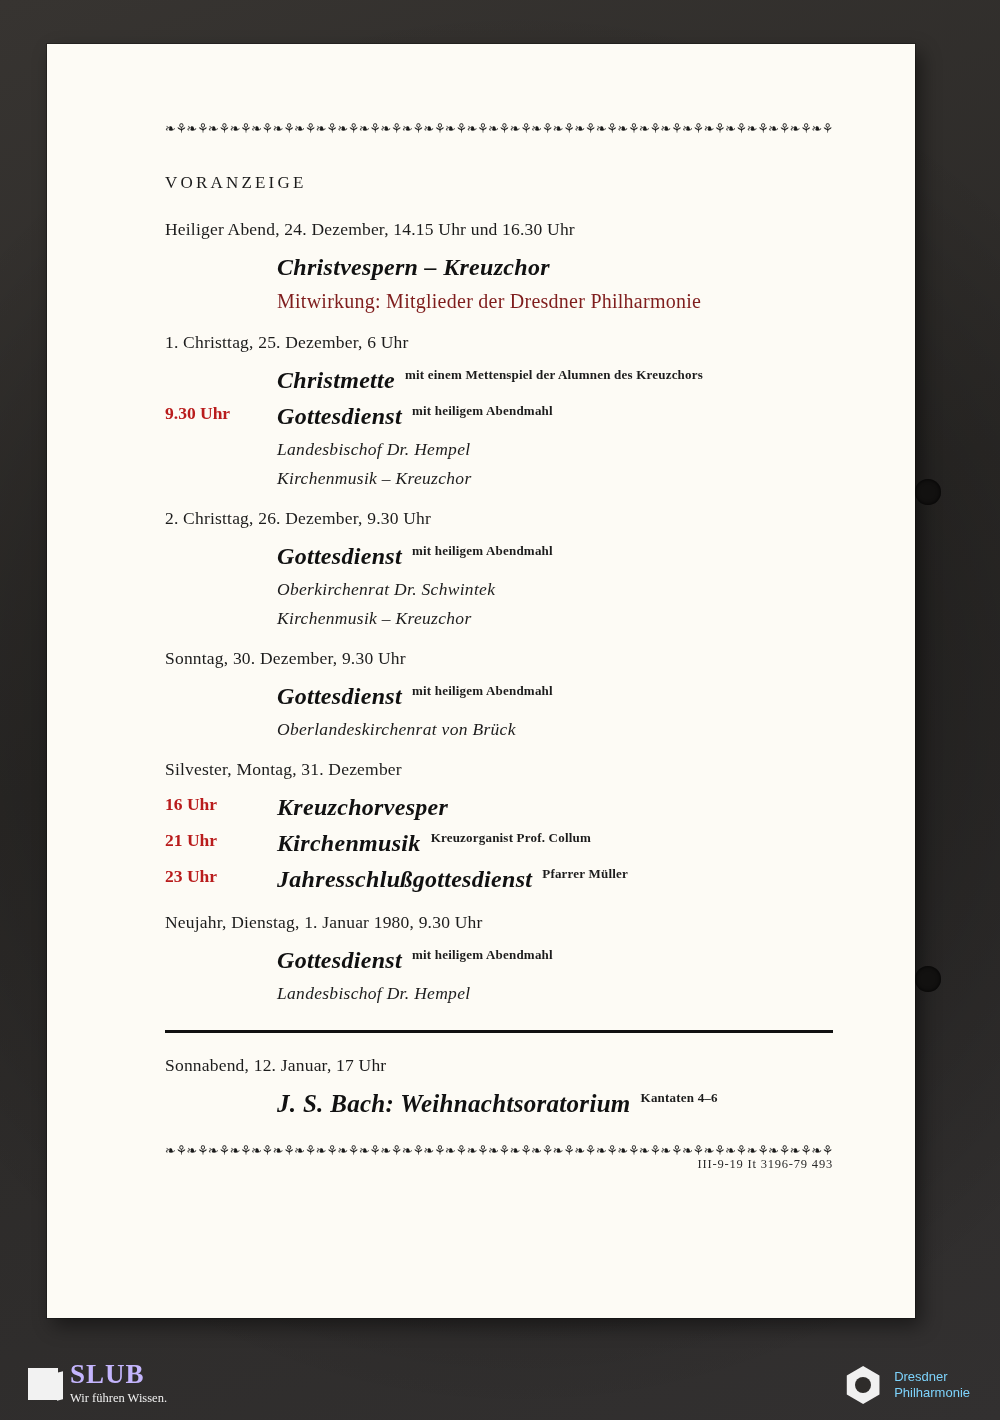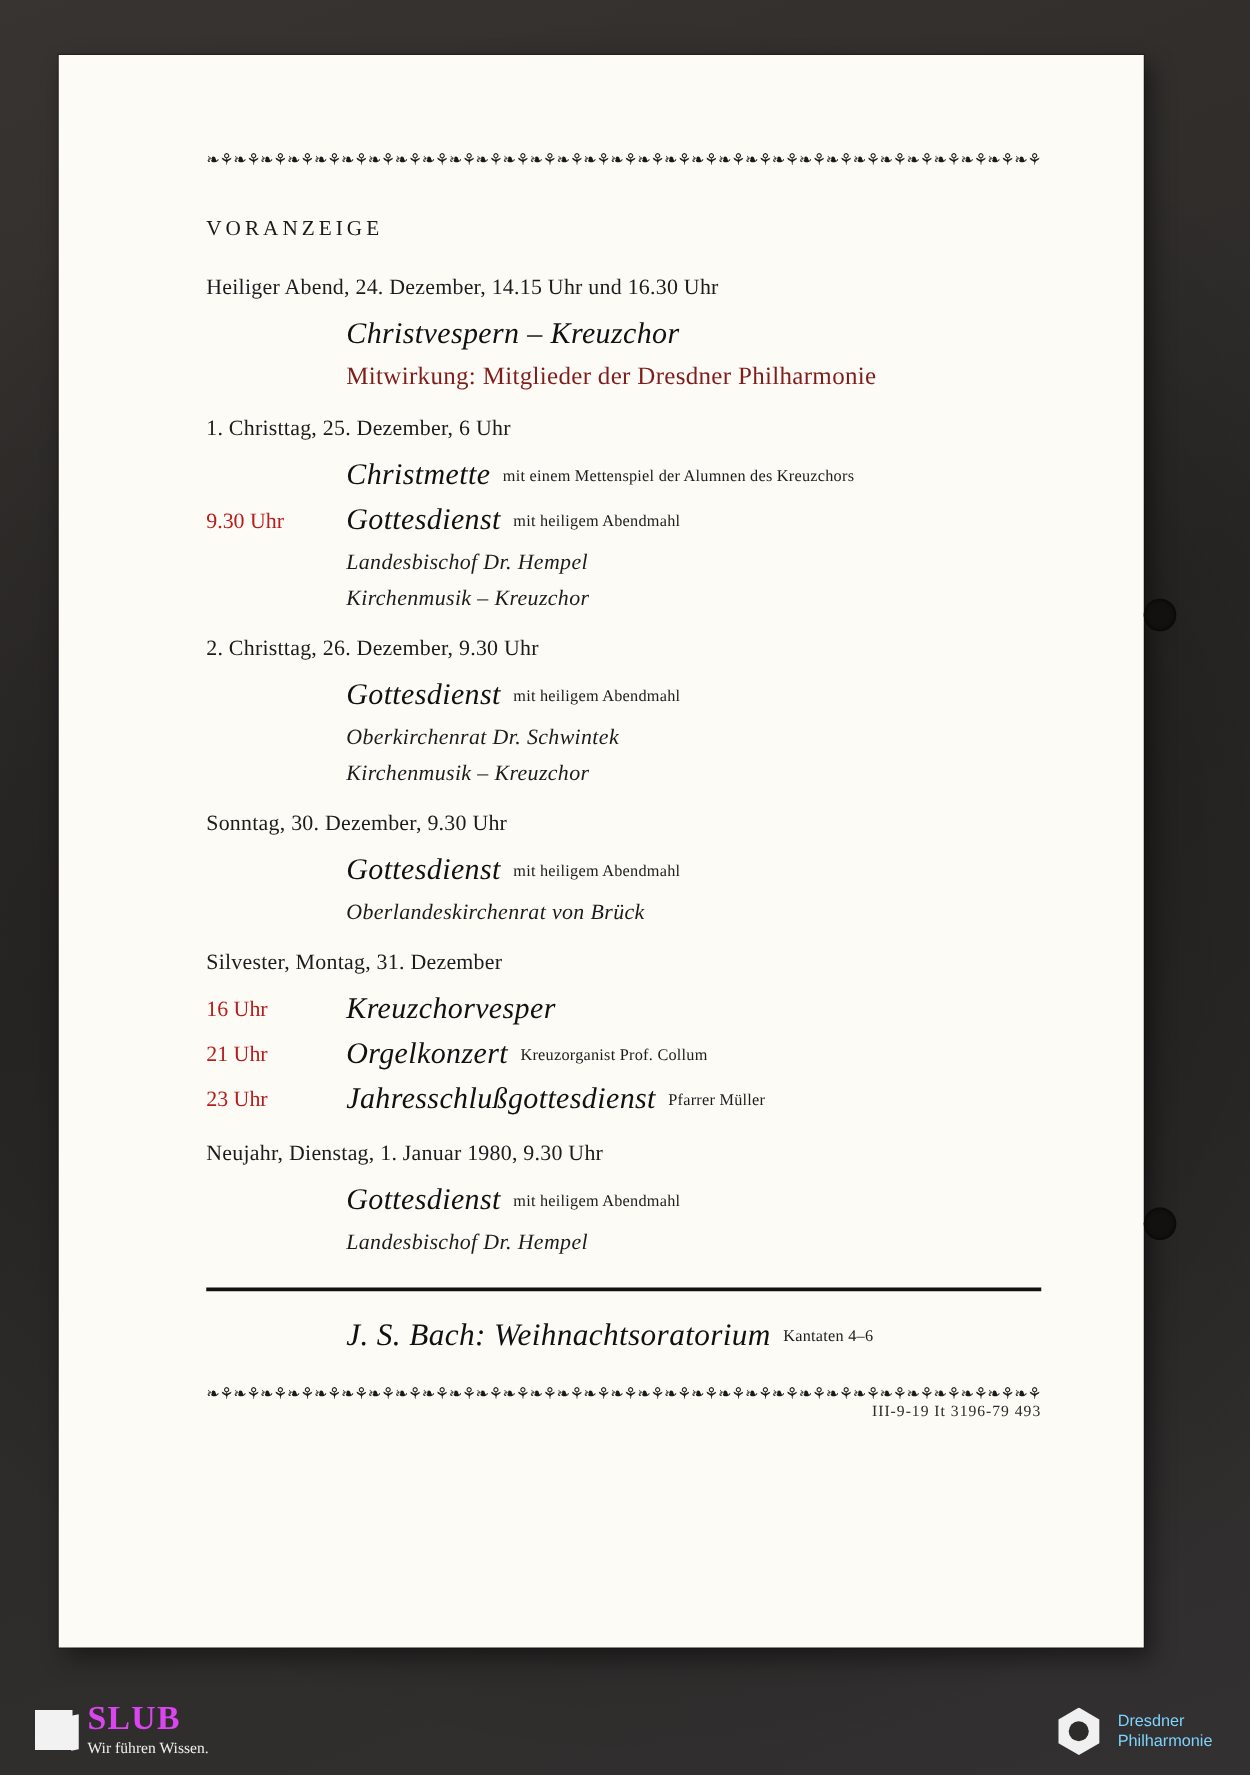--- a/index.html
+++ b/index.html
@@ -74,22 +74,23 @@
 
   .datum {
     font-size: 17.5px;
     color: #1c1c1c;
     margin-bottom: 14px;
     letter-spacing: 0.2px;
   }
 
   .row {
     display: flex;
-    align-items: center;
+    align-items: flex-start;
     margin-bottom: 9px;
+    font-weight: bold;
   }
   .row .time {
     width: 112px;
     flex: 0 0 112px;
     font-size: 17.5px;
     color: #b91c1c;
   }
   .title-it {
     font-style: italic;
     font-size: 24px;
@@ -166,21 +167,21 @@
     content: "";
     position: absolute;
     right: -5px;
     top: 4px;
     width: 6px;
     height: 28px;
     background: #f2f2f2;
     transform: skewY(-12deg);
   }
   .slub-text .slub-title {
-    color: #d946ef;
+    color: #c4b5fd;
     font-size: 27px;
     font-weight: bold;
     letter-spacing: 1px;
     line-height: 1;
     font-family: "Liberation Serif", serif;
   }
   .slub-text .slub-sub {
     color: #efefef;
     font-size: 12.5px;
     margin-top: 3px;
@@ -281,21 +282,21 @@
     </div>
 
     <div class="block">
       <div class="datum">Silvester, Montag, 31. Dezember</div>
       <div class="row">
         <span class="time">16 Uhr</span>
         <span class="title-it">Kreuzchorvesper</span>
       </div>
       <div class="row">
         <span class="time">21 Uhr</span>
-        <span class="title-it">Orgelkonzert</span>
+        <span class="title-it">Kirchenmusik</span>
         <span class="sub">Kreuzorganist Prof. Collum</span>
       </div>
       <div class="row">
         <span class="time">23 Uhr</span>
         <span class="title-it">Jahresschlußgottesdienst</span>
         <span class="sub">Pfarrer Müller</span>
       </div>
     </div>
 
     <div class="block">
@@ -304,20 +305,21 @@
         <span class="time"></span>
         <span class="title-it">Gottesdienst</span>
         <span class="sub">mit heiligem Abendmahl</span>
       </div>
       <div class="detail">Landesbischof Dr. Hempel</div>
     </div>
 
     <hr class="divider">
 
     <div class="block">
+      <div class="datum">Sonnabend, 12. Januar, 17 Uhr</div>
       <div class="row">
         <span class="time"></span>
         <span class="title-it big">J. S. Bach: Weihnachtsoratorium</span>
         <span class="sub">Kantaten 4–6</span>
       </div>
     </div>
 
     <div class="ornament bottom">❧⚘❧⚘❧⚘❧⚘❧⚘❧⚘❧⚘❧⚘❧⚘❧⚘❧⚘❧⚘❧⚘❧⚘❧⚘❧⚘❧⚘❧⚘❧⚘❧⚘❧⚘❧⚘❧⚘❧⚘❧⚘❧⚘❧⚘❧⚘❧⚘❧⚘❧⚘❧⚘❧</div>
 
     <div class="footer-code">III-9-19  It 3196-79  493</div>

